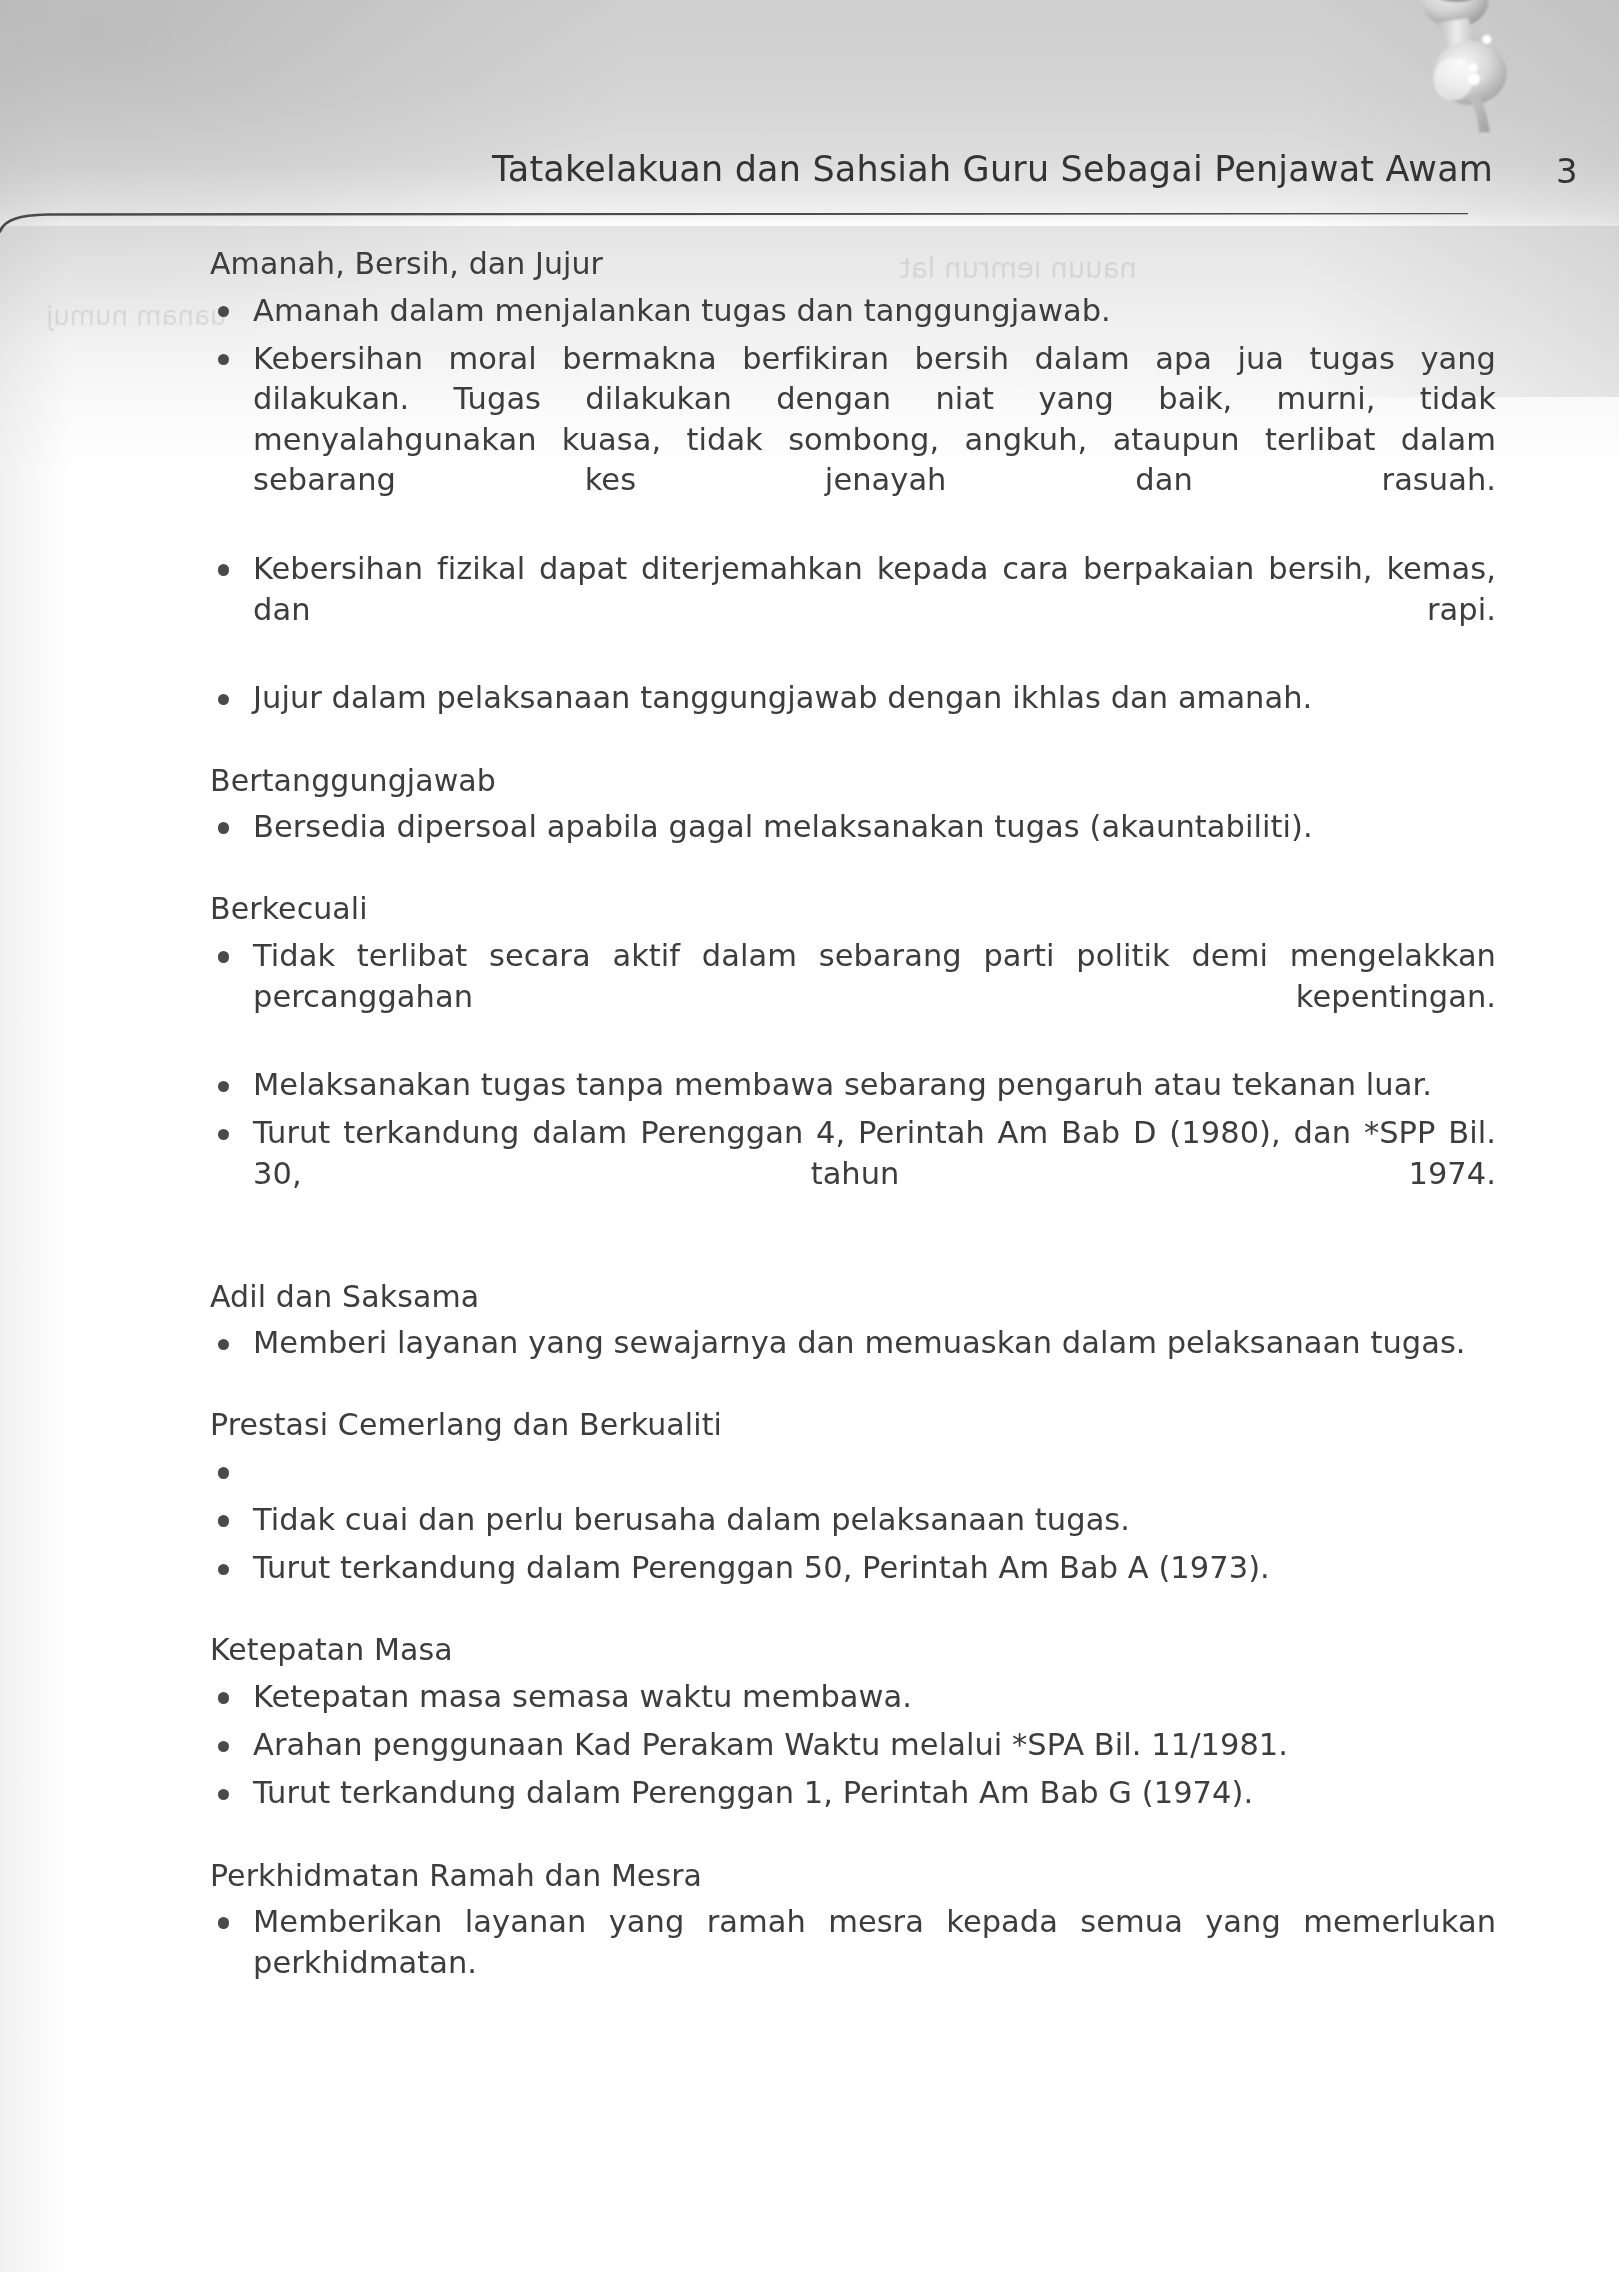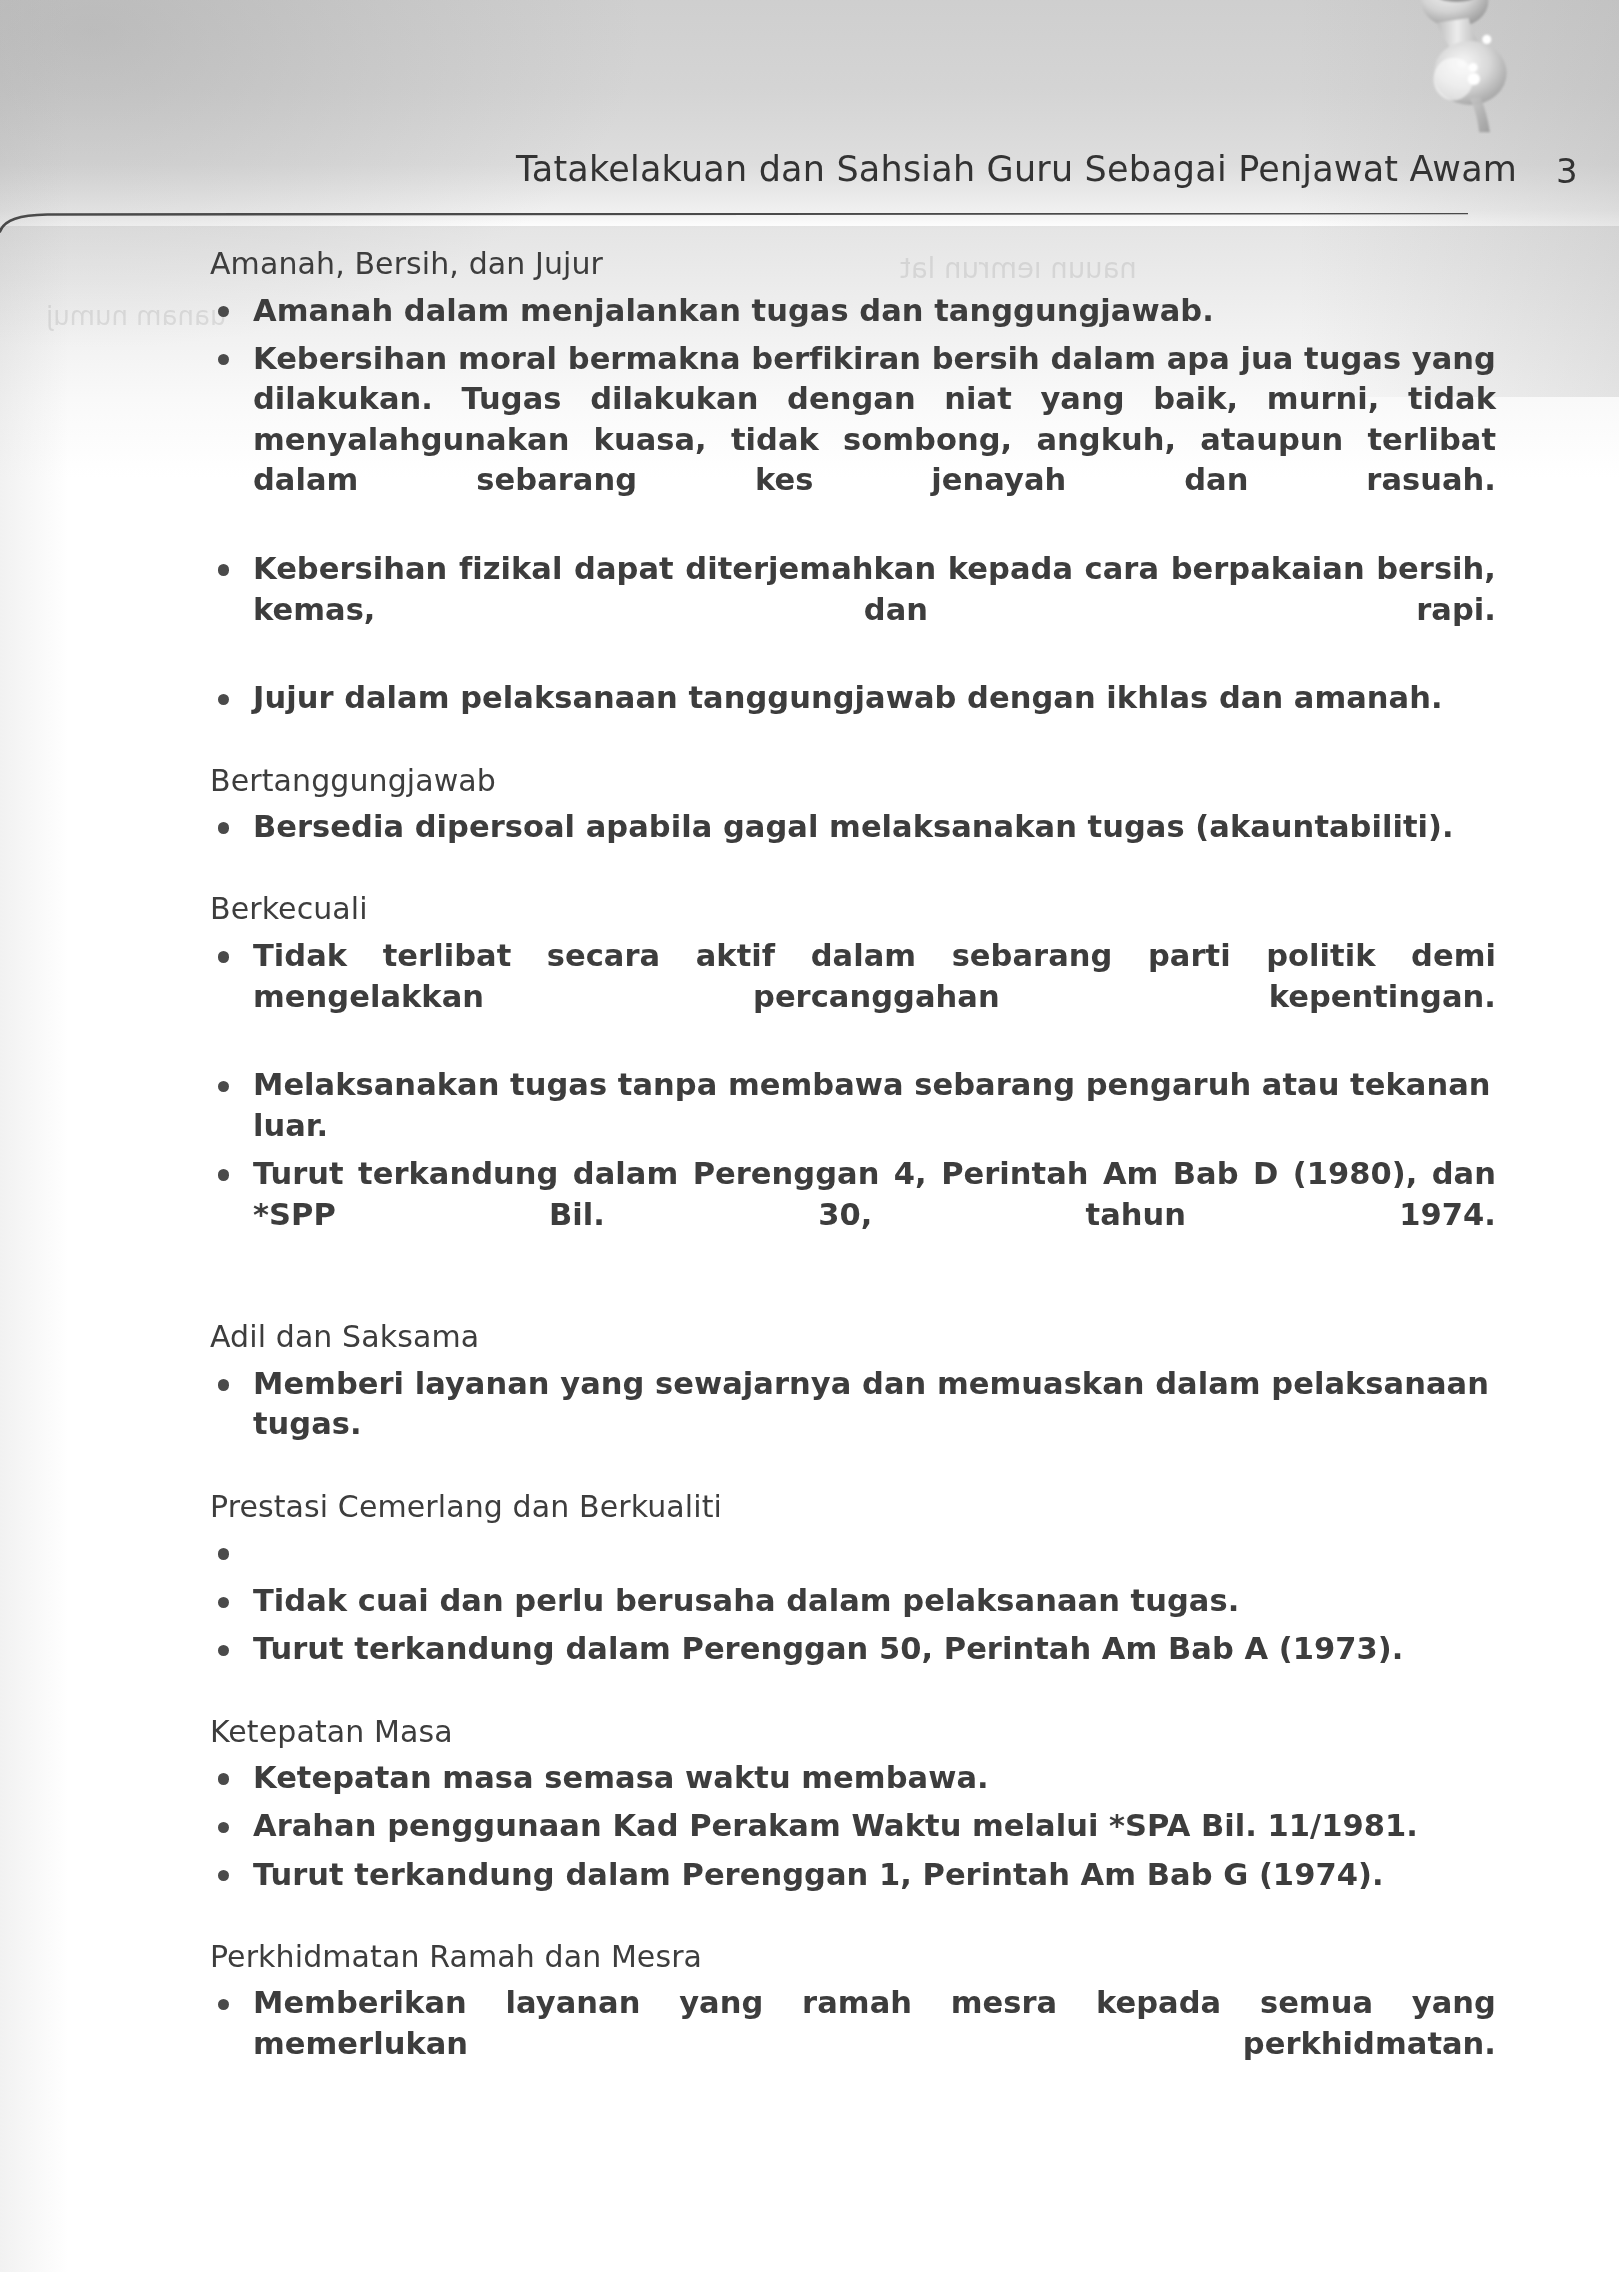--- a/index.html
+++ b/index.html
@@ -108,21 +108,21 @@
   
   .header {
     position: absolute;
     left: 0;
     top: 149px;
     width: 1619px;
     height: 84px;
   }
   .header-title {
     position: absolute;
-    left: 516px;
+    left: 492px;
     top: 0;
     font-size: 35px;
     letter-spacing: 0.2px;
     color: #333333;
     white-space: nowrap;
   }
   .header-pageno {
     position: absolute;
     left: 1556px;
     top: 1.5px;
@@ -164,21 +164,20 @@
   }
 
   .bullet-item {
     position: relative;
     padding-left: 43px;
     margin: 0 0 7.6px 0;
     font-size: 30.5px;
     line-height: 1.33;
     color: #3d3d3d;
     letter-spacing: 0.04px;
-    font-weight: bold;
   }
   .bullet-item.justify { text-align: justify; }
   .bullet-item.justify::after {
     content: "";
     display: inline-block;
     width: 100%;
   }
 
   .bullet-dot {
     position: absolute;

